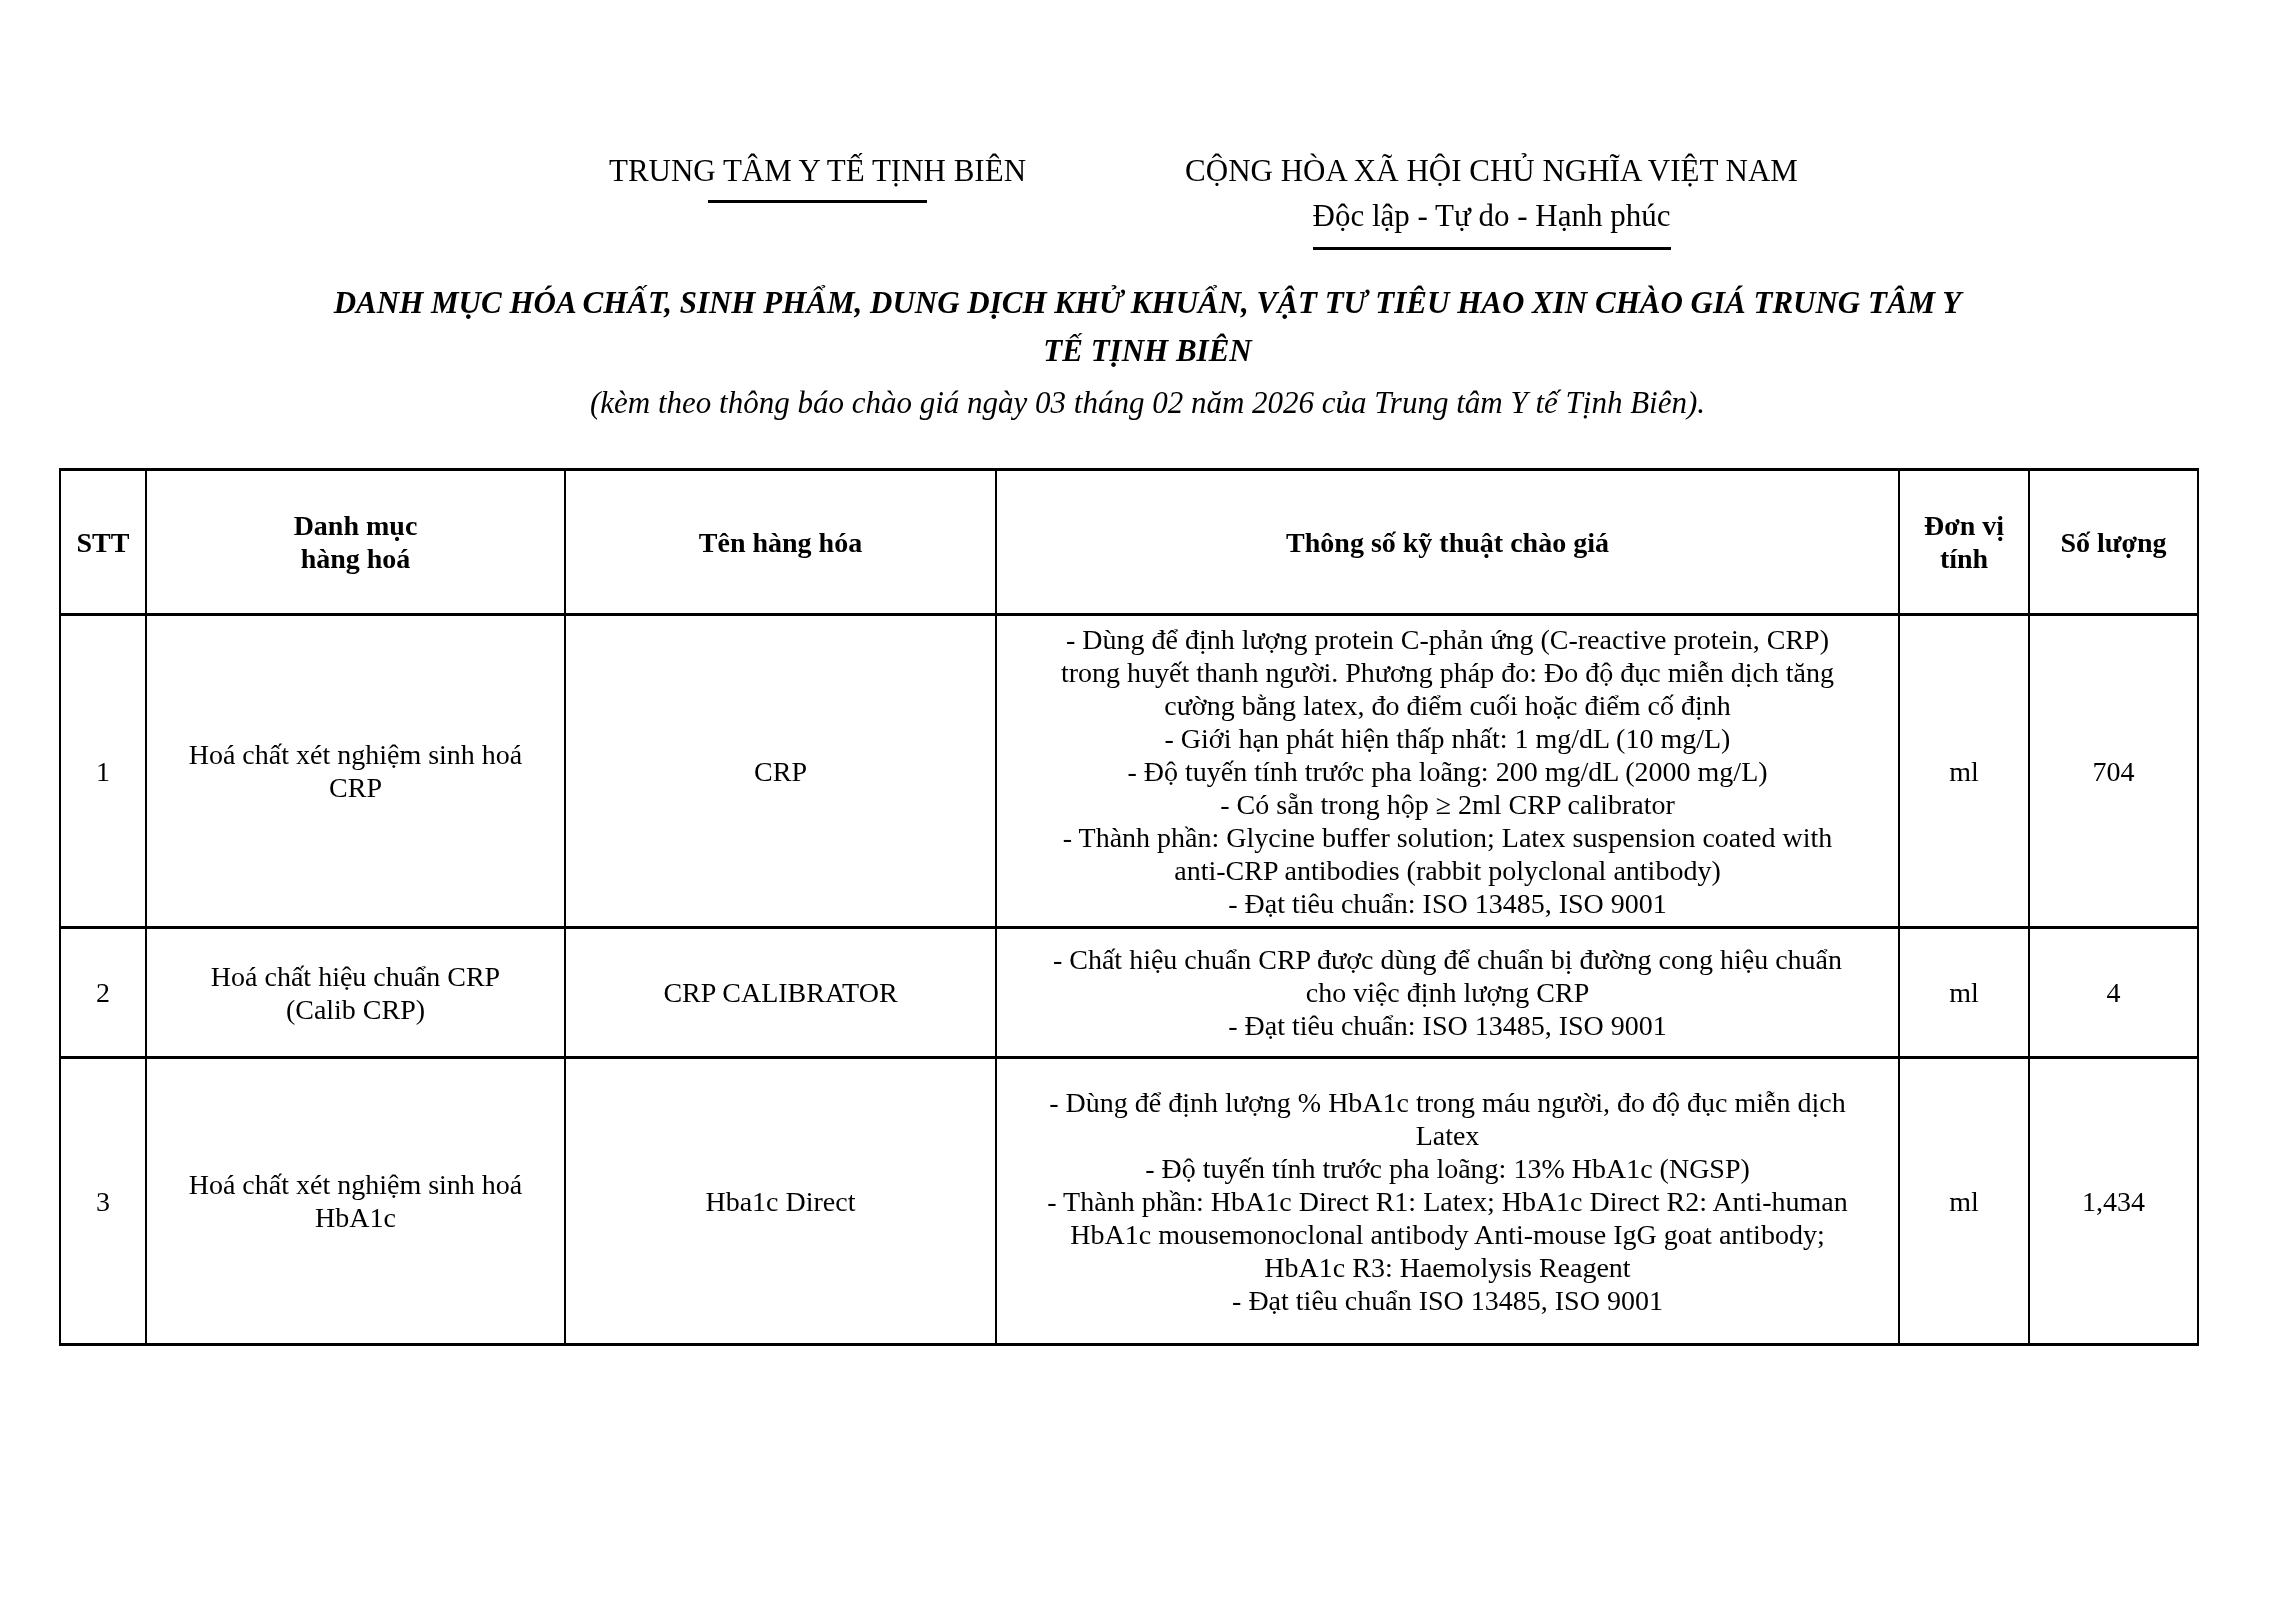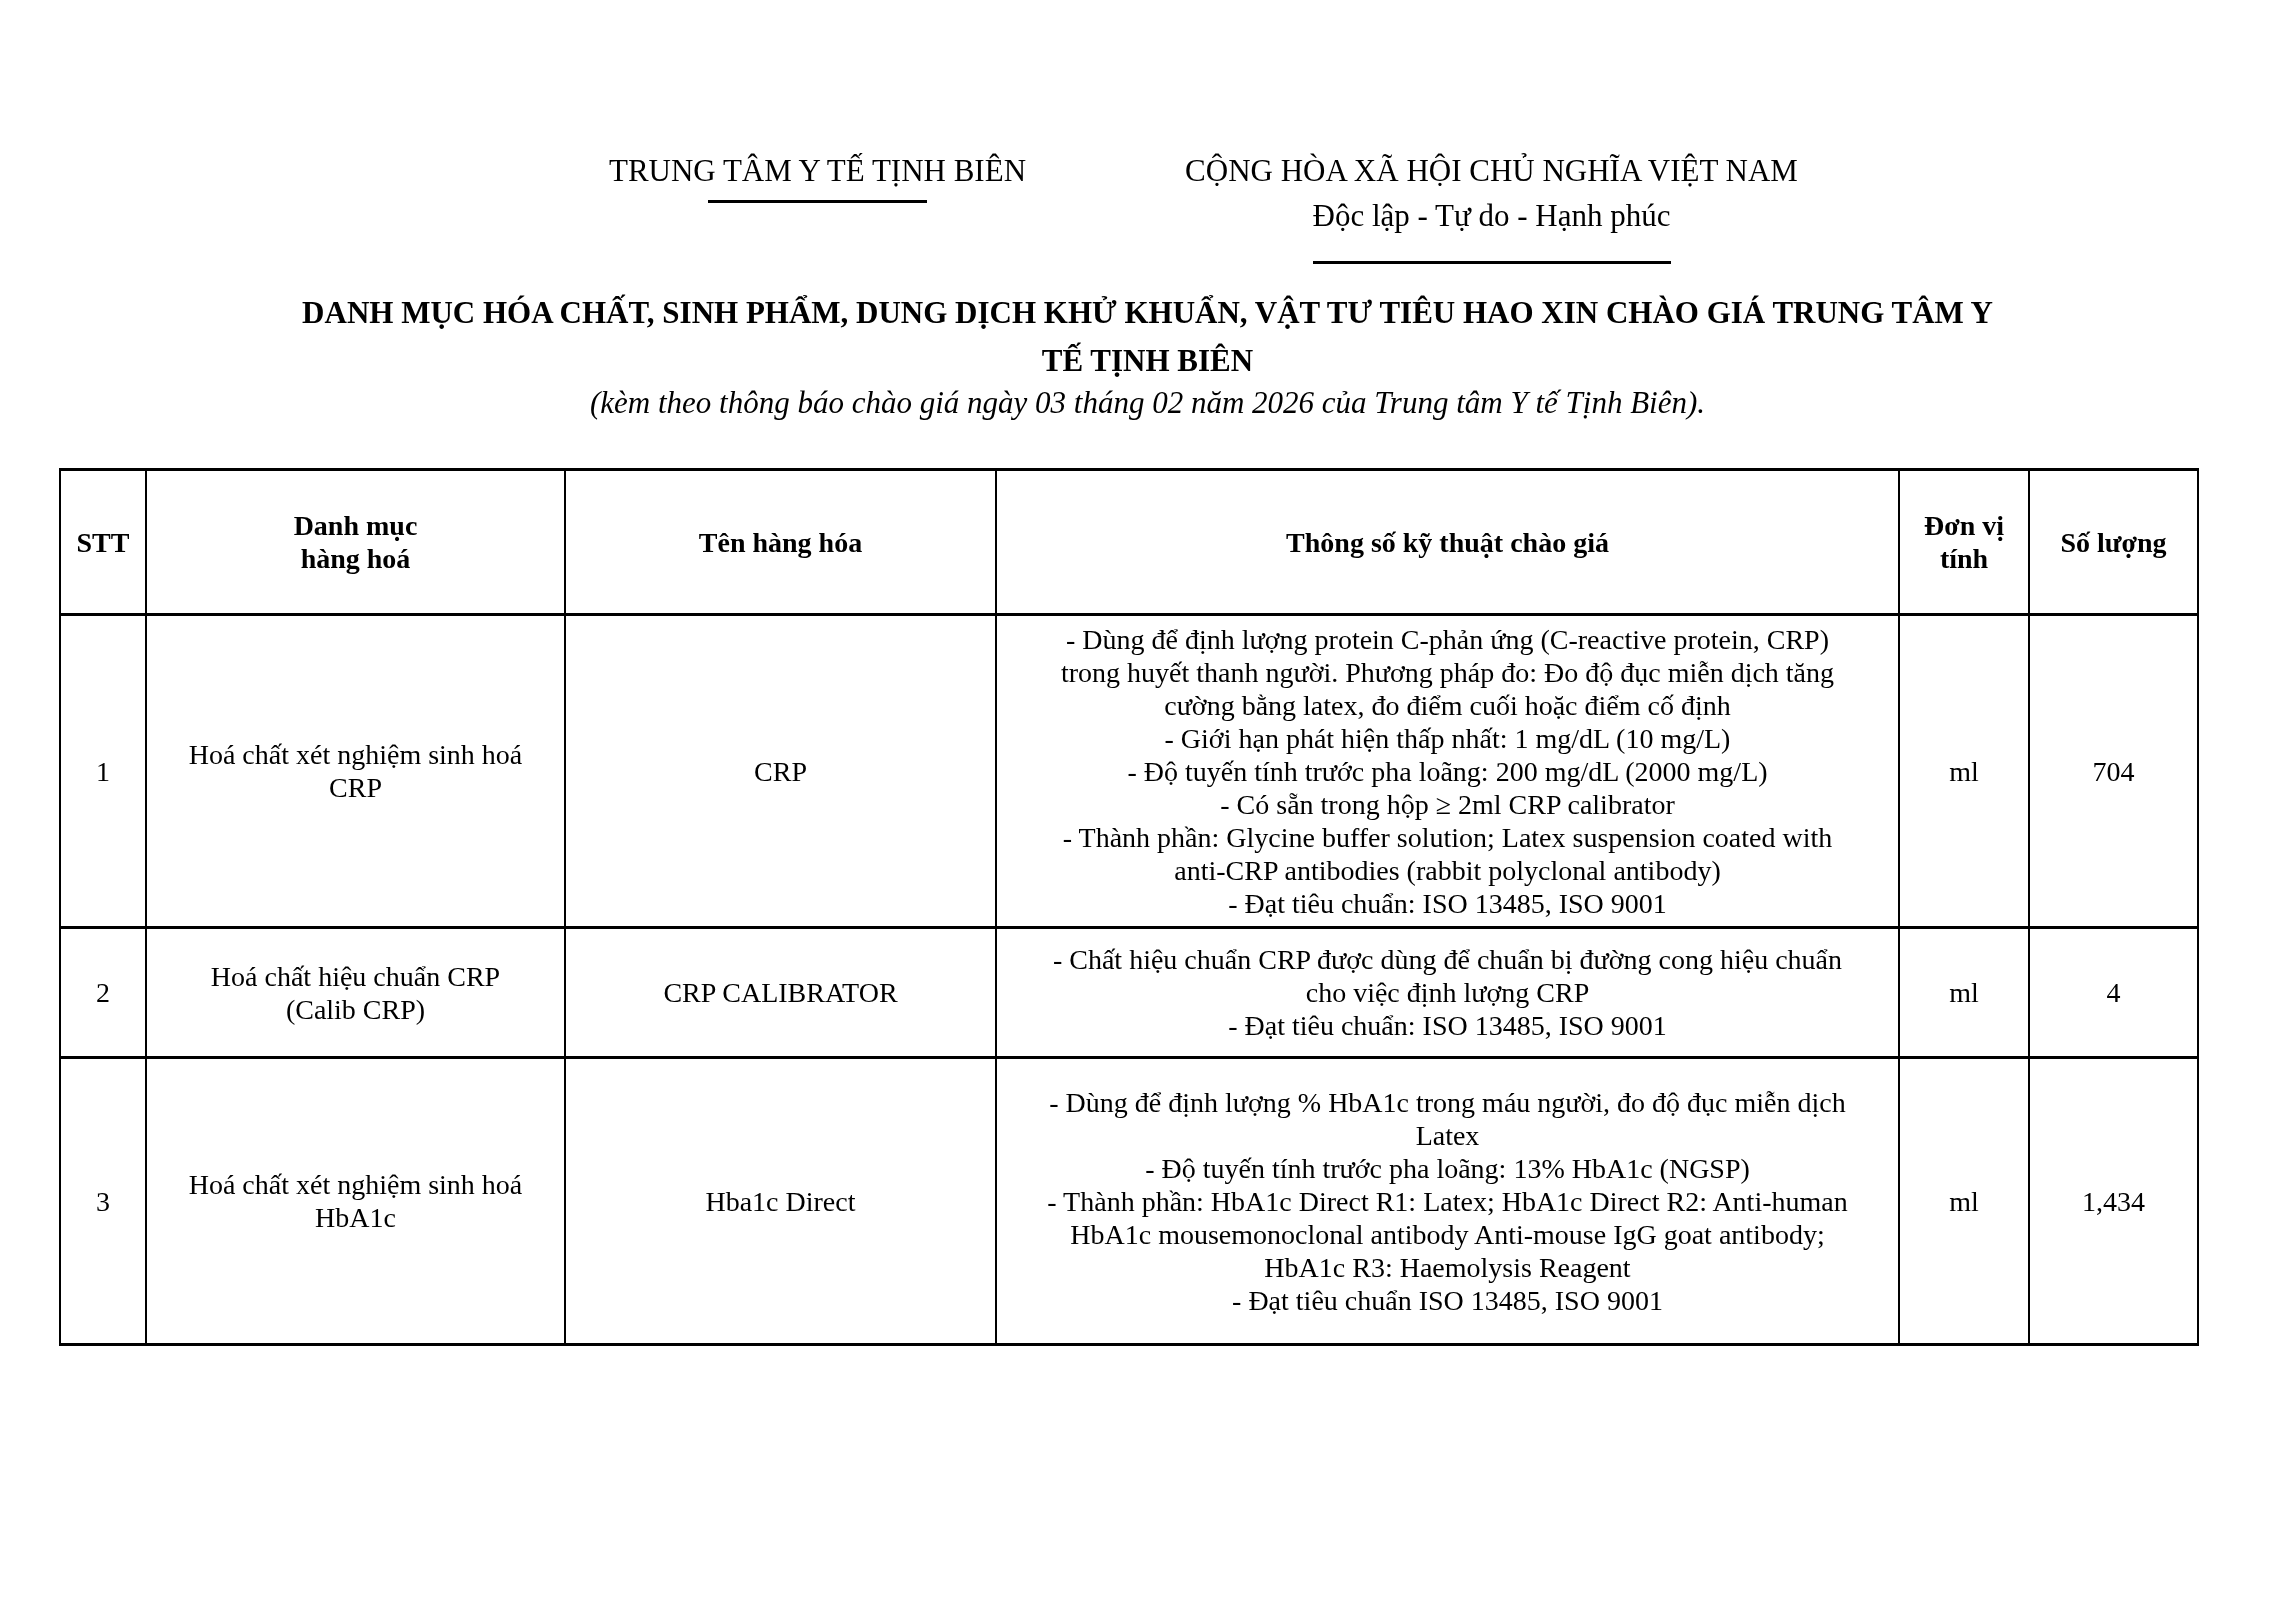--- a/index.html
+++ b/index.html
@@ -41,33 +41,34 @@
   .bold { font-weight: normal; }
   .underline-short {
     width: 219px;
     border-bottom: 3.3px solid #000;
     margin: 6.5px auto 0 auto;
     height: 0;
   }
   .motto-underline {
     display: inline-block;
     border-bottom: 3.3px solid #000;
-    padding-bottom: 22px;
+    padding-bottom: 8px;
   }
   .doc-title {
     position: absolute;
-    top: 289px;
+    top: 279px;
     left: 50%;
     transform: translateX(-50%);
     width: 2054px;
     text-align: center;
     font-size: 31px;
     font-weight: bold;
     line-height: 1.55;
     white-space: pre-line;
+    font-style: italic;
   }
   .doc-subtitle {
     position: absolute;
     top: 381px;
     left: 50%;
     transform: translateX(-50%);
     width: 2093px;
     text-align: center;
     font-size: 31px;
     font-style: italic;

